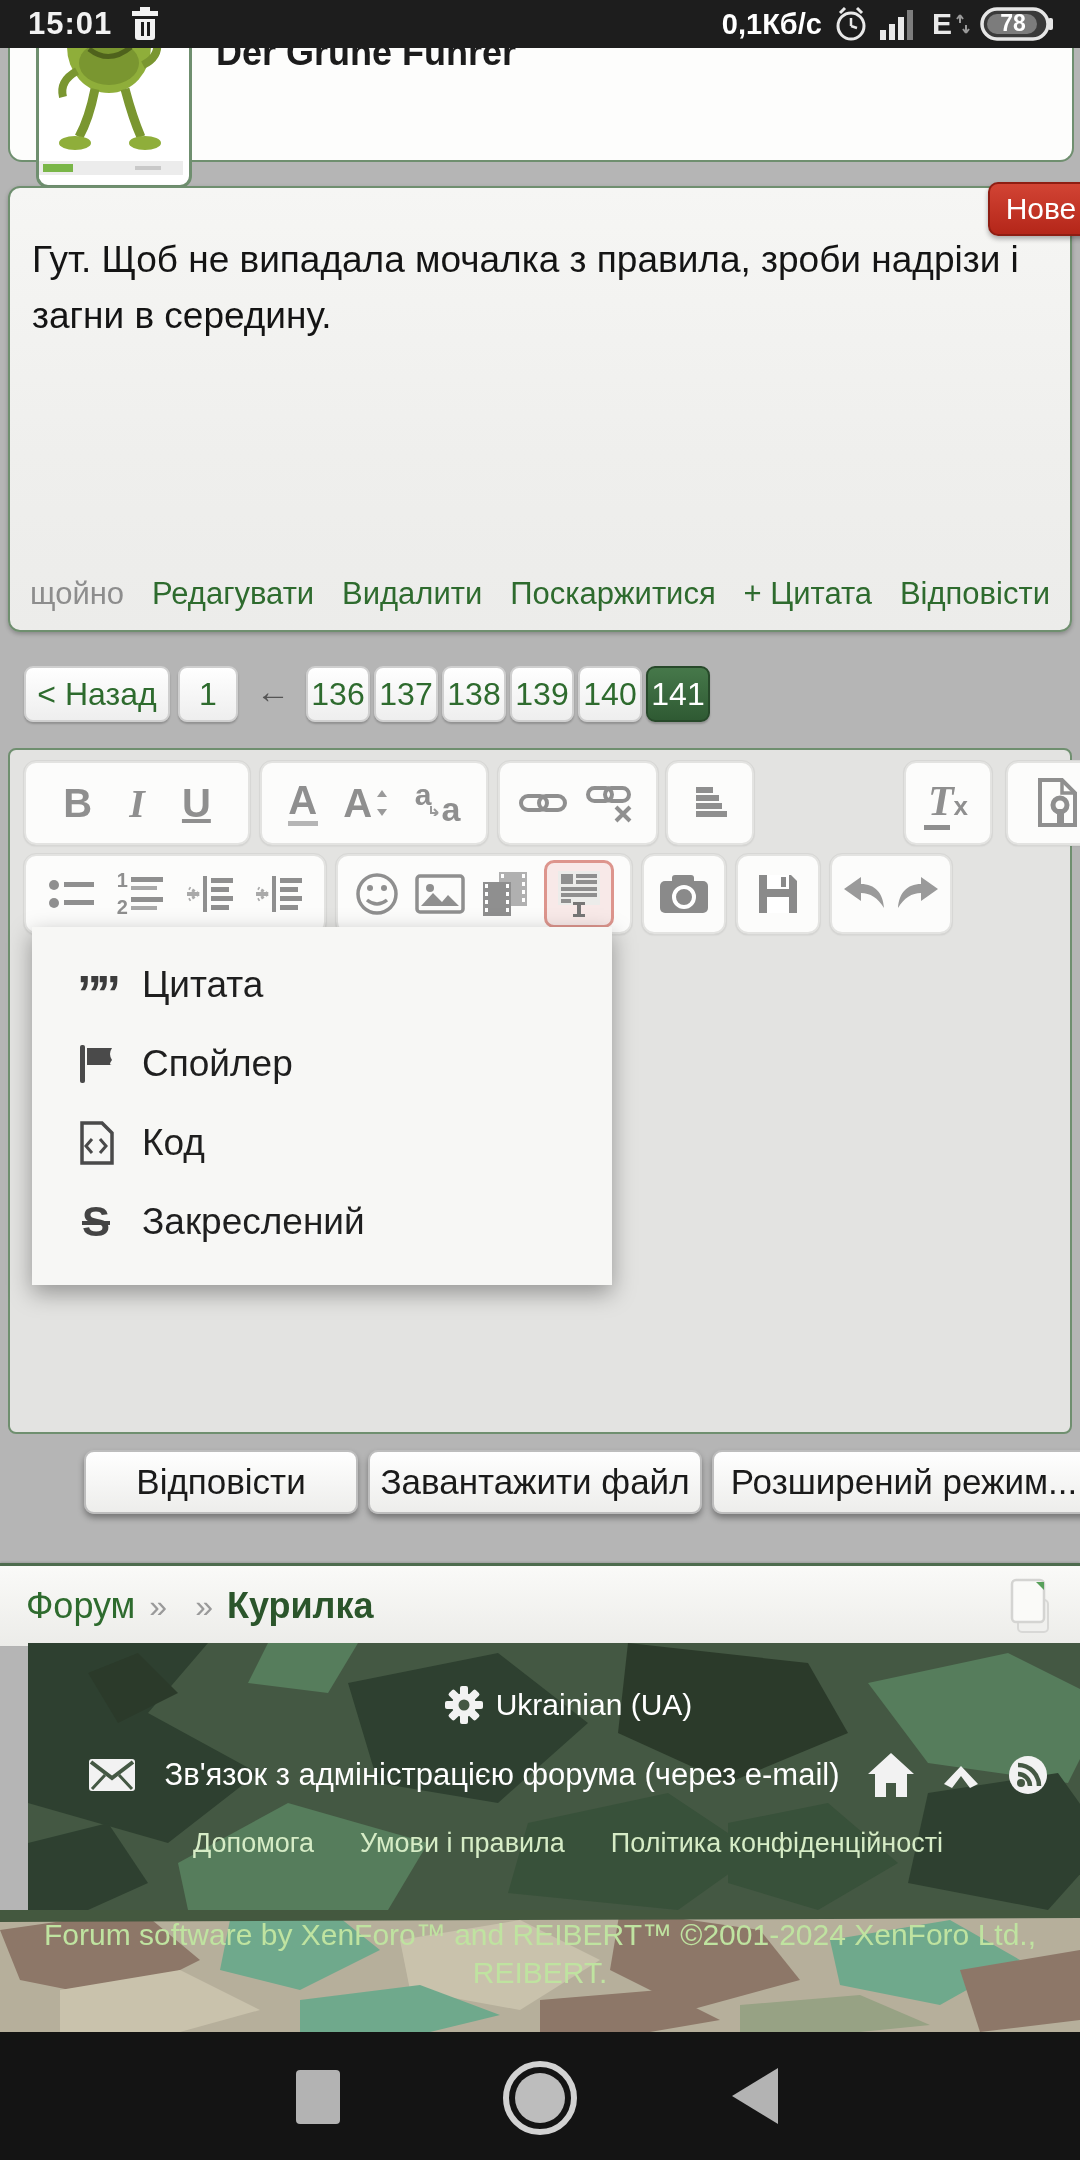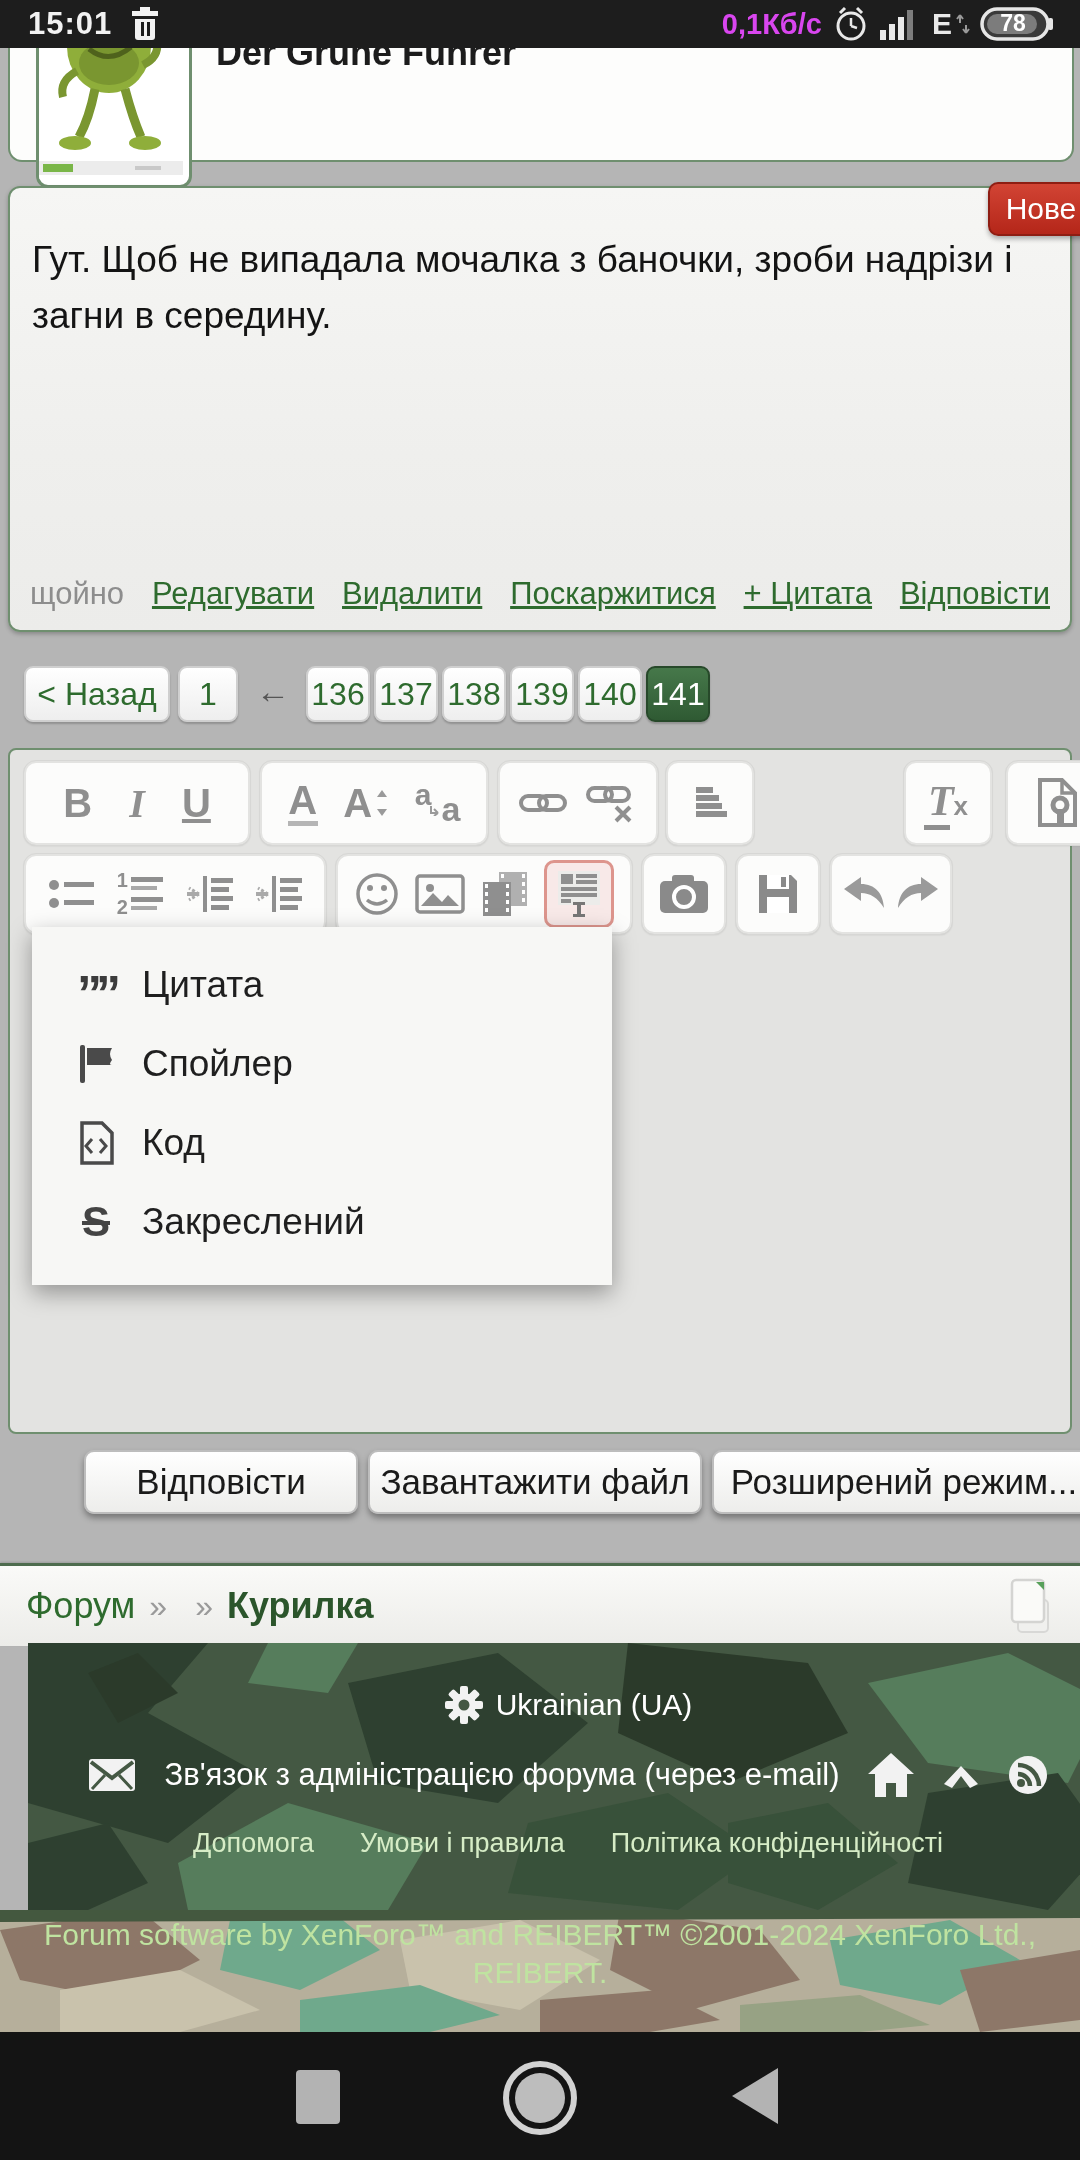--- a/index.html
+++ b/index.html
@@ -5,39 +5,39 @@
   html,body{margin:0;padding:0;background:#000;}
   .screen{position:relative;width:1080px;height:2160px;overflow:hidden;
     background:#b5b5b5;font-family:"Liberation Sans",sans-serif;}
   .ab{position:absolute;}
 
   
   .statusbar{left:0;top:0;width:1080px;height:48px;background:#1d1d1d;z-index:60;
     display:flex;align-items:center;color:#f2f2f2;}
   .sb-time{font-size:31px;font-weight:bold;margin-left:28px;letter-spacing:1px;}
   .sb-right{position:absolute;right:26px;top:0;height:48px;display:flex;align-items:center;gap:10px;}
-  .sb-speed{font-size:29px;font-weight:bold;color:#d946ef;}
+  .sb-speed{font-size:29px;font-weight:bold;color:#ffffff;}
 
   
   .topcard{left:8px;top:48px;width:1062px;height:112px;background:#fdfdfc;
     border-left:2px solid #6f8f6f;border-right:2px solid #6f8f6f;border-bottom:2px solid #6f8f6f;
     border-radius:0 0 14px 14px;}
   .avatarbox{left:26px;top:-66px;width:150px;height:200px;background:#fff;border:3px solid #6f8f6f;
     border-radius:12px;overflow:hidden;}
   .topuser{left:206px;top:-16px;font-size:36px;font-weight:bold;color:#1c1c1c;}
 
   .postcard{left:8px;top:186px;width:1060px;height:442px;border:2px solid #6f8f6f;border-radius:12px;
     background:linear-gradient(180deg,#f6f6f4 0%,#efefed 60%,#ececea 100%);
     box-shadow:0 2px 4px rgba(0,0,0,.25);}
   .newbadge{left:978px;top:-6px;width:102px;height:50px;background:linear-gradient(180deg,#d24434,#b42619);
     border:2px solid #8e1d12;border-right:none;border-radius:10px 0 0 10px;color:#fff;font-size:30px;
     display:flex;align-items:center;justify-content:center;box-shadow:0 3px 5px rgba(0,0,0,.3);}
   .postbody{left:22px;top:44px;width:1004px;font-size:37px;line-height:56px;color:#141414;}
   .postlinks{left:20px;right:20px;top:388px;display:flex;justify-content:space-between;font-size:31px;}
-  .plink{color:#2e6b2e;text-decoration:underline;}
+  .plink{color:#2e6b2e;}
   .pmuted{color:#8d8d8d;}
 
   
   .pagebtn{position:absolute;top:666px;height:52px;border:2px solid #cfcfcf;border-radius:9px;
     background:linear-gradient(180deg,#ffffff,#eeeeee);color:#2e6b2e;font-size:32px;
     display:flex;align-items:center;justify-content:center;box-shadow:0 2px 2px rgba(0,0,0,.2);}
   .pagebtn.cur{background:linear-gradient(180deg,#46784a,#2f5a33);color:#fff;border-color:#27492a;}
   .pgarrow{position:absolute;top:672px;left:256px;font-size:34px;color:#555;}
 
   
@@ -153,21 +153,21 @@
           <rect x="7" y="8" width="50" height="20" rx="10" fill="#7c7c7c"></rect>
           <rect x="68" y="12" width="5" height="12" rx="2" fill="#e6e6e6"></rect>
         </svg>
         <span style="position:absolute;left:0;top:4px;width:66px;text-align:center;font-size:23px;font-weight:bold;color:#fff;">78</span>
       </div>
     </div>
   </div>
 
   <div class="ab postcard">
     <div class="ab newbadge">Нове</div>
-    <div class="ab postbody">Гут. Щоб не випадала мочалка з баночки, зроби надрізи і загни в середину.</div>
+    <div class="ab postbody">Гут. Щоб не випадала мочалка з правила, зроби надрізи і загни в середину.</div>
     <div class="ab postlinks">
       <span class="pmuted">щойно</span>
       <span class="plink">Редагувати</span>
       <span class="plink">Видалити</span>
       <span class="plink">Поскаржитися</span>
       <span class="plink">+ Цитата</span>
       <span class="plink">Відповісти</span>
     </div>
   </div>
 

